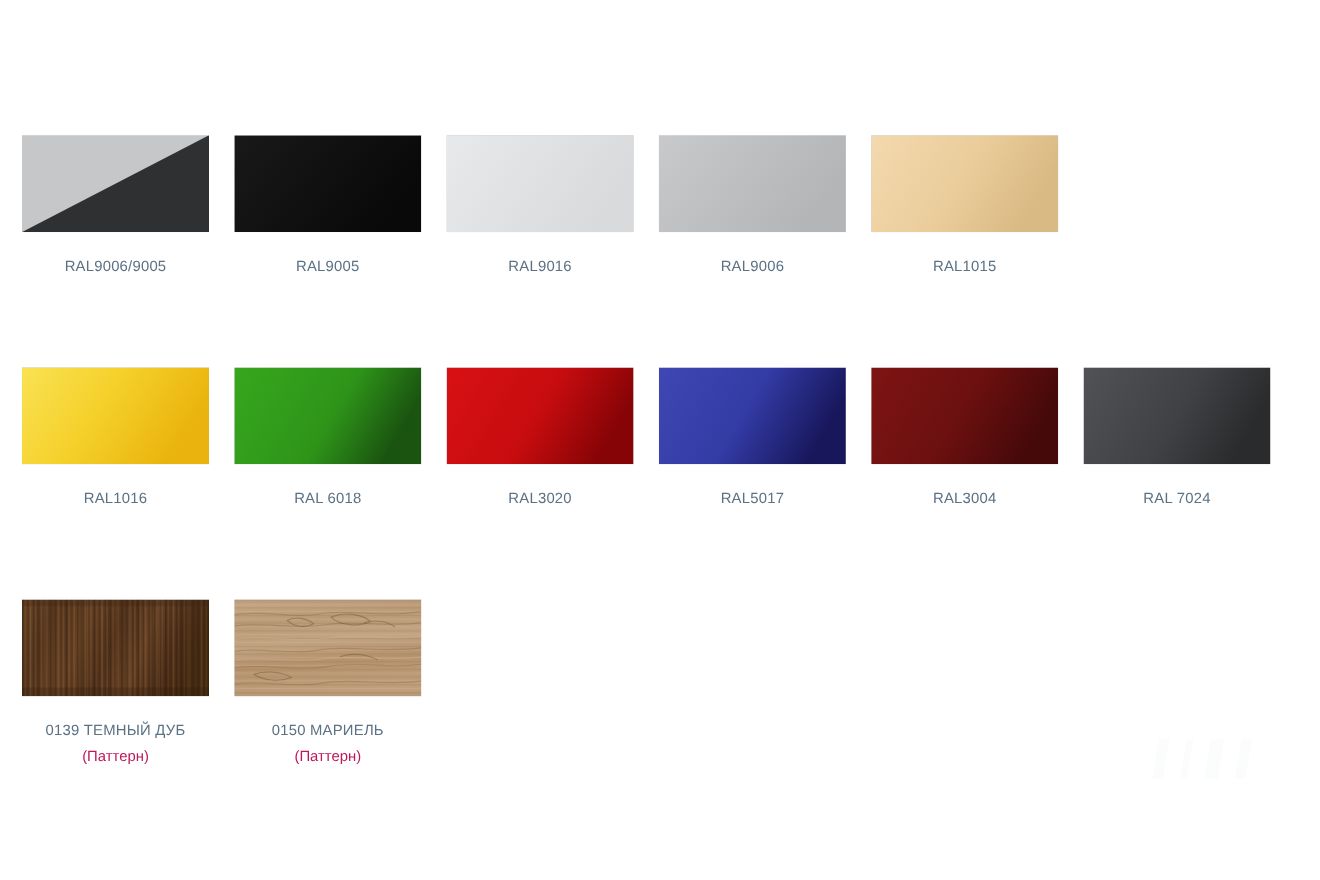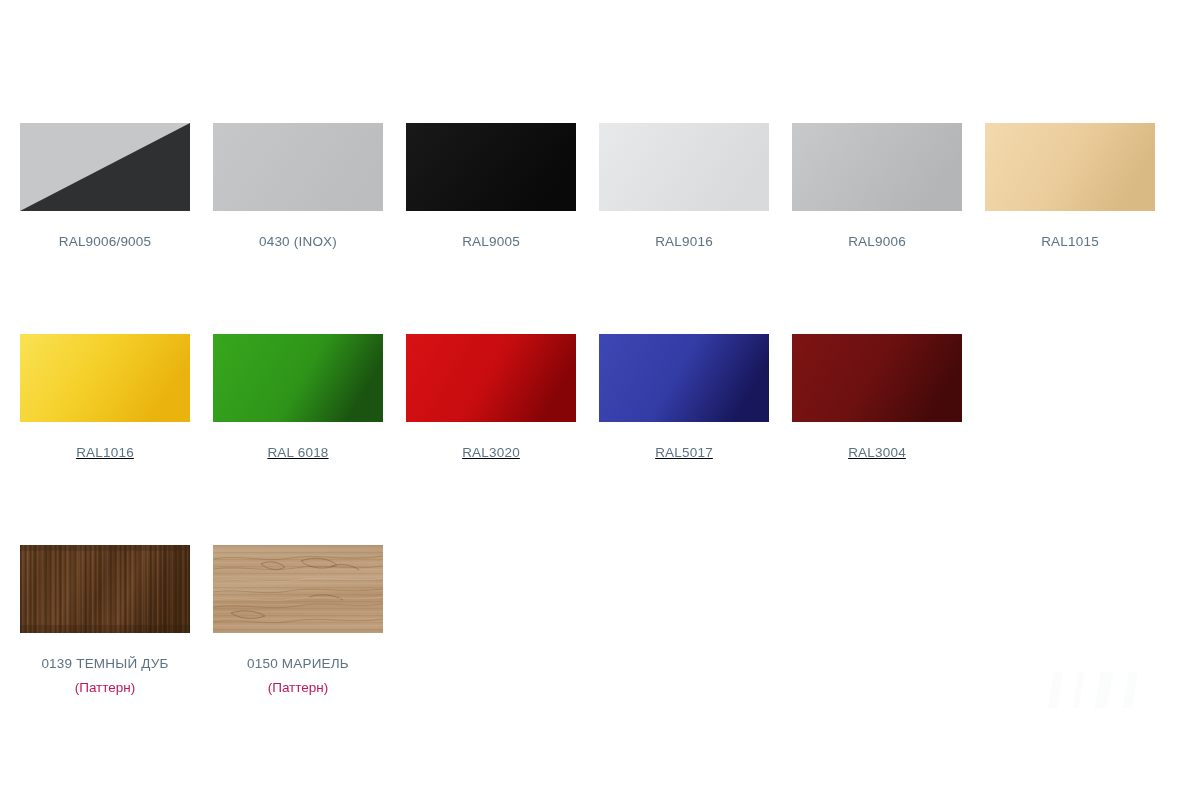--- a/index.html
+++ b/index.html
@@ -30,21 +30,21 @@
   }
 
   .swatch-row {
     display: flex;
     flex-direction: row;
     align-items: flex-start;
     margin-bottom: 23px;
   }
 
   .swatch-row.row-1 { height: 188px; }
-  .swatch-row.row-2 { height: 188px; text-decoration: underline; }
+  .swatch-row.row-2 { height: 188px; }
   .swatch-row.row-3 { height: 200px; }
 
   .swatch-cell {
     width: 170px;
     margin-right: 23px;
     display: flex;
     flex-direction: column;
     align-items: center;
   }
 
@@ -107,35 +107,20 @@
         <div class="swatch-chip">
           <svg viewBox="0 0 170 88" preserveAspectRatio="none">
             <rect x="0" y="0" width="170" height="88" fill="#c6c7c8"></rect>
             <polygon points="0,88 170,0 170,88" fill="#2e3032"></polygon>
           </svg>
         </div>
         <div class="swatch-label">RAL9006/9005</div>
         <div class="swatch-sublabel"></div>
       </div>
 
-      <div class="swatch-cell">
-        <div class="swatch-chip">
-          <svg viewBox="0 0 170 88" preserveAspectRatio="none">
-            <defs>
-                <linearGradient id="g_inox" x1="0" y1="0" x2="1" y2="0.35">
-              <stop offset="0%" stop-color="#c5c7c9"></stop>
-                  <stop offset="100%" stop-color="#bbbdbf"></stop>
-            </linearGradient>
-              </defs>
-            <rect x="0" y="0" width="170" height="88" fill="url(#g_inox)"></rect>
-          </svg>
-        </div>
-        <div class="swatch-label">0430 (INOX)</div>
-        <div class="swatch-sublabel"></div>
-      </div>
 
       <div class="swatch-cell">
         <div class="swatch-chip">
           <svg viewBox="0 0 170 88" preserveAspectRatio="none">
             <defs>
                 <linearGradient id="g_9005" x1="0" y1="0" x2="1" y2="0.4">
               <stop offset="0%" stop-color="#191919"></stop>
                   <stop offset="100%" stop-color="#090909"></stop>
             </linearGradient>
               </defs>
@@ -277,20 +262,36 @@
               <stop offset="100%" stop-color="#460909"></stop>
             </linearGradient>
               </defs>
             <rect x="0" y="0" width="170" height="88" fill="url(#g_3004)"></rect>
           </svg>
         </div>
         <div class="swatch-label">RAL3004</div>
         <div class="swatch-sublabel"></div>
       </div>
 
+      <div class="swatch-cell">
+        <div class="swatch-chip">
+          <svg viewBox="0 0 170 88" preserveAspectRatio="none">
+            <defs>
+                <linearGradient id="g_7024" x1="0" y1="0" x2="1" y2="0.3">
+              <stop offset="0%" stop-color="#505255"></stop>
+                  <stop offset="60%" stop-color="#3f4144"></stop>
+              <stop offset="100%" stop-color="#292b2d"></stop>
+            </linearGradient>
+              </defs>
+            <rect x="0" y="0" width="170" height="88" fill="url(#g_7024)"></rect>
+          </svg>
+        </div>
+        <div class="swatch-label">RAL 7024</div>
+        <div class="swatch-sublabel"></div>
+      </div>
 
     </div>
 
     <div class="swatch-row row-3">
 
       <div class="swatch-cell">
         <div class="swatch-chip">
           <svg viewBox="0 0 170 88" preserveAspectRatio="none">
             <defs>
               <linearGradient id="woodbase1" x1="0" y1="0" x2="1" y2="0.2">

